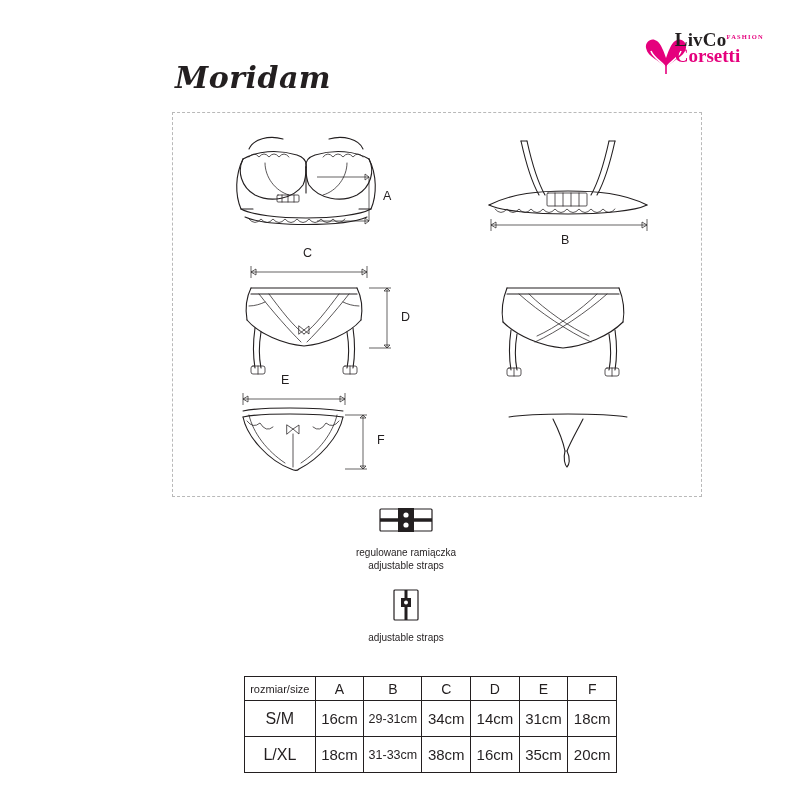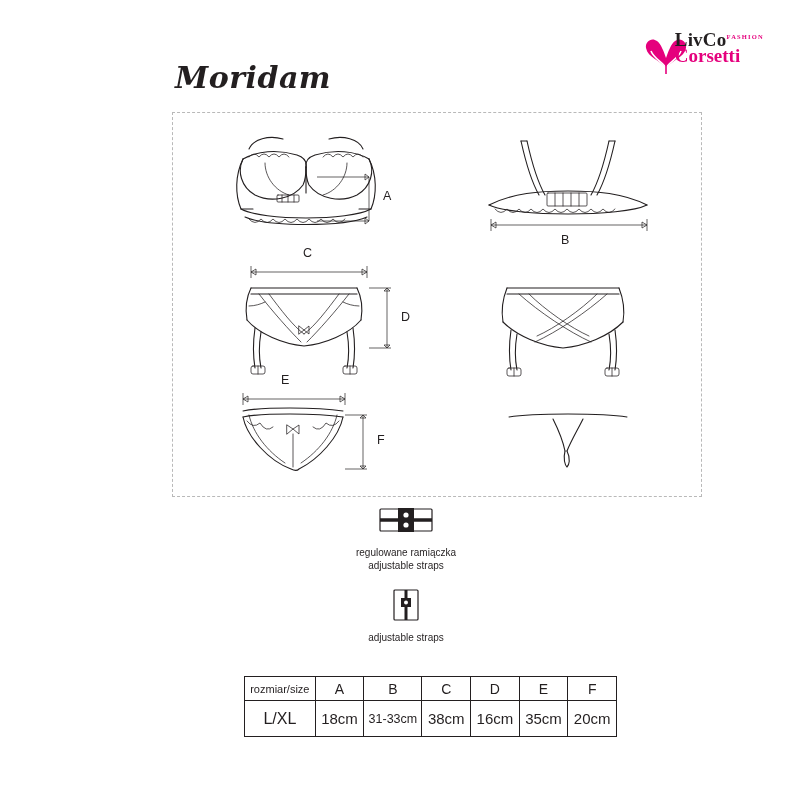--- a/index.html
+++ b/index.html
@@ -418,20 +418,29 @@
         <td class="col-d hdr-letter">A</td>
         <td class="col-b hdr-letter">B</td>
         <td class="col-d hdr-letter">C</td>
         <td class="col-d hdr-letter">D</td>
         <td class="col-d hdr-letter">E</td>
         <td class="col-d hdr-letter">F</td>
       </tr>
     </thead>
     <tbody>
       <tr>
+        <td class="sz">S/M</td>
+        <td>16cm</td>
+        <td class="narrow">29-31cm</td>
+        <td>34cm</td>
+        <td>14cm</td>
+        <td>31cm</td>
+        <td>18cm</td>
+      </tr>
+      <tr>
         <td class="sz">L/XL</td>
         <td>18cm</td>
         <td class="narrow">31-33cm</td>
         <td>38cm</td>
         <td>16cm</td>
         <td>35cm</td>
         <td>20cm</td>
       </tr>
     </tbody>
   </table>

